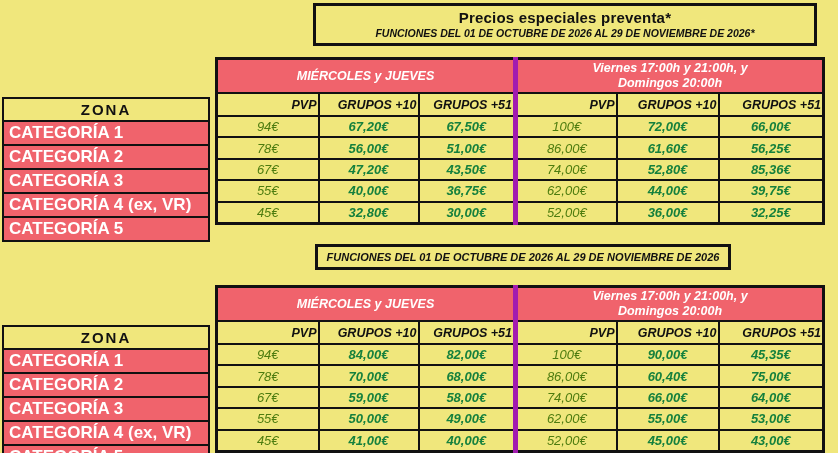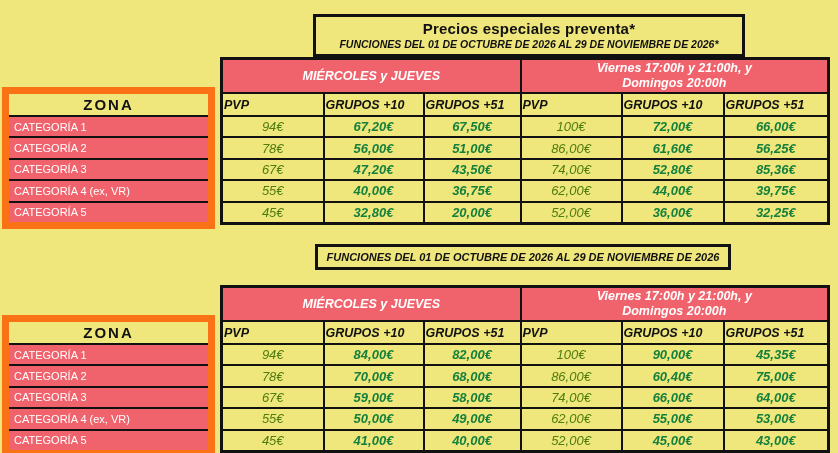--- a/index.html
+++ b/index.html
@@ -10,57 +10,57 @@
     position:relative; overflow:hidden;
     color:#111;
   }
   .title-box {
     position:absolute;
     background:#F0E77C;
     border:3px solid #111;
     text-align:center;
     box-sizing:border-box;
   }
-  #preventa-box { left:313px; top:14px; width:432px; padding:3px 8px 4px; }
+  #preventa-box { left:313px; top:3px; width:504px; padding:3px 8px 4px; }
   .title-main { font-size:15px; font-weight:bold; letter-spacing:0.2px; }
   .title-sub  { font-size:10.5px; font-weight:bold; margin-top:1px; white-space:nowrap;font-style:italic; }
   #section2-box { left:315px; top:244px; width:416px; padding:4px 2px; }
   #section2-box .title-sub { margin-top:0; font-size:11px; }
 
   .section { position:absolute; left:2px; display:flex; align-items:flex-start; }
   #section1 { top:57px; }
   #section2 { top:285px; }
 
   table { border-collapse:collapse; table-layout:fixed; }
-  .zona-table  { width:206px; margin-top:30px; border:7px solid #f97316; }
+  .zona-table  { width:206px; margin-top:40px; border:2px solid #f97316; }
   .price-table { width:505px; margin-left:5px; border:3px solid #111;font-style:italic; }
   th, td { border:2px solid #111; overflow:hidden; white-space:nowrap; }
 
   .day-cell {
     height:30px; background:#F0636C; color:#fff;
     font-weight:bold; font-size:12.5px; text-align:center;
     line-height:1.2;
   }
   .col-hdr {
     height:19px; font-size:12.5px; font-weight:bold;
-    text-align:left; background:#F0E77C; color:#111;
+    text-align:right; background:#F0E77C; color:#111;
   }
   .zona-hdr {
     height:19px; font-size:15px; font-weight:bold; letter-spacing:2px;
     text-align:center; background:#F0E77C; color:#111;
   }
   .cat-cell {
     height:17.4px; background:#F0636C; color:#fff;
-    font-weight:normal; font-size:11px; text-align:left;
+    font-weight:bold; font-size:17px; text-align:left;
     padding-left:5px;
   }
   .price-table td { height:17.4px; font-size:13px; text-align:center; background:#F0E77C; }
   td.pvp { font-weight:normal; color:#4d7c0f; }
   td.grp { font-weight:bold; color:#15803d; }
-  .split { border-left:2px solid #a21caf; }
+  .split { border-left:5px solid #a21caf; }
 </style>
 </head>
 <body>
 
 <div class="title-box" id="preventa-box">
   <div class="title-main">Precios especiales preventa*</div>
   <div class="title-sub">FUNCIONES DEL 01 DE OCTUBRE DE 2026 AL 29 DE NOVIEMBRE DE 2026*</div>
 </div>
 
 <div class="section" id="section1">
@@ -142,21 +142,21 @@
       <td class="pvp">55€</td>
       <td class="grp">40,00€</td>
       <td class="grp">36,75€</td>
       <td class="pvp split">62,00€</td>
       <td class="grp">44,00€</td>
       <td class="grp">39,75€</td>
     </tr>
     <tr>
       <td class="pvp">45€</td>
       <td class="grp">32,80€</td>
-      <td class="grp">20,00€</td>
+      <td class="grp">30,00€</td>
       <td class="pvp split">52,00€</td>
       <td class="grp">36,00€</td>
       <td class="grp">32,25€</td>
     </tr>
   </tbody>
     </table>
 </div>
 
 <div class="title-box" id="section2-box">
   <div class="title-sub">FUNCIONES DEL 01 DE OCTUBRE DE 2026 AL 29 DE NOVIEMBRE DE 2026</div>

